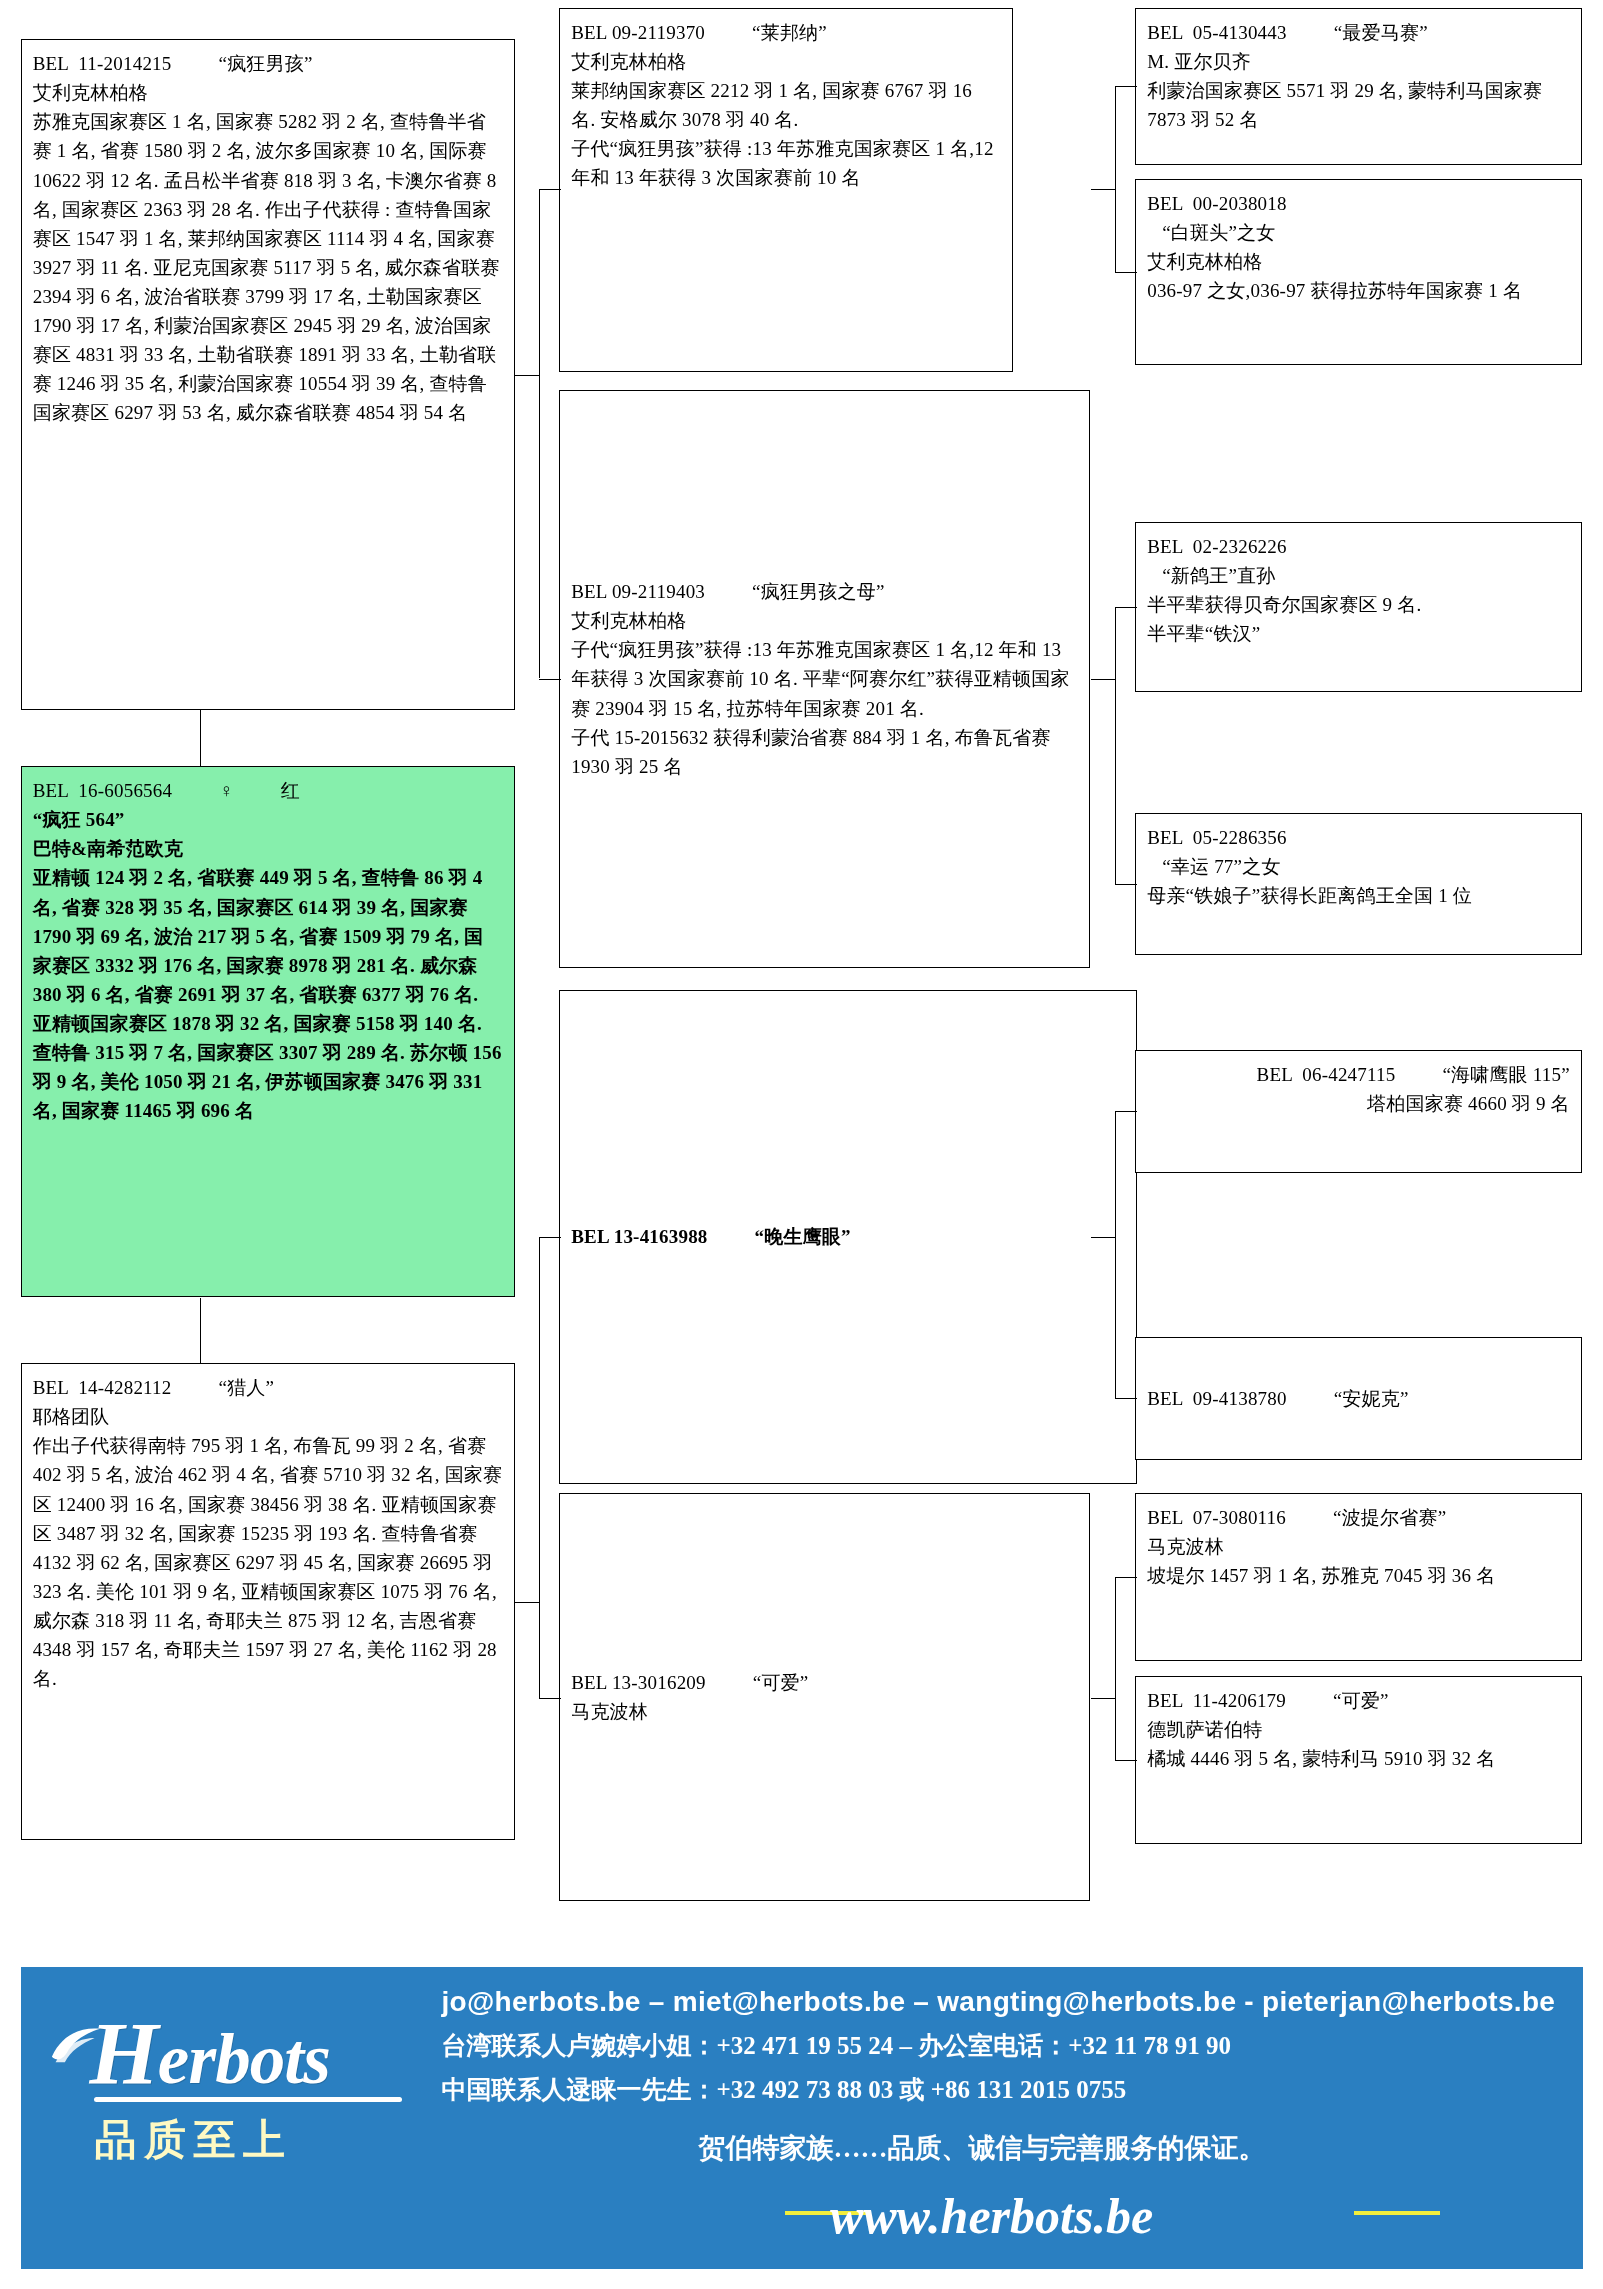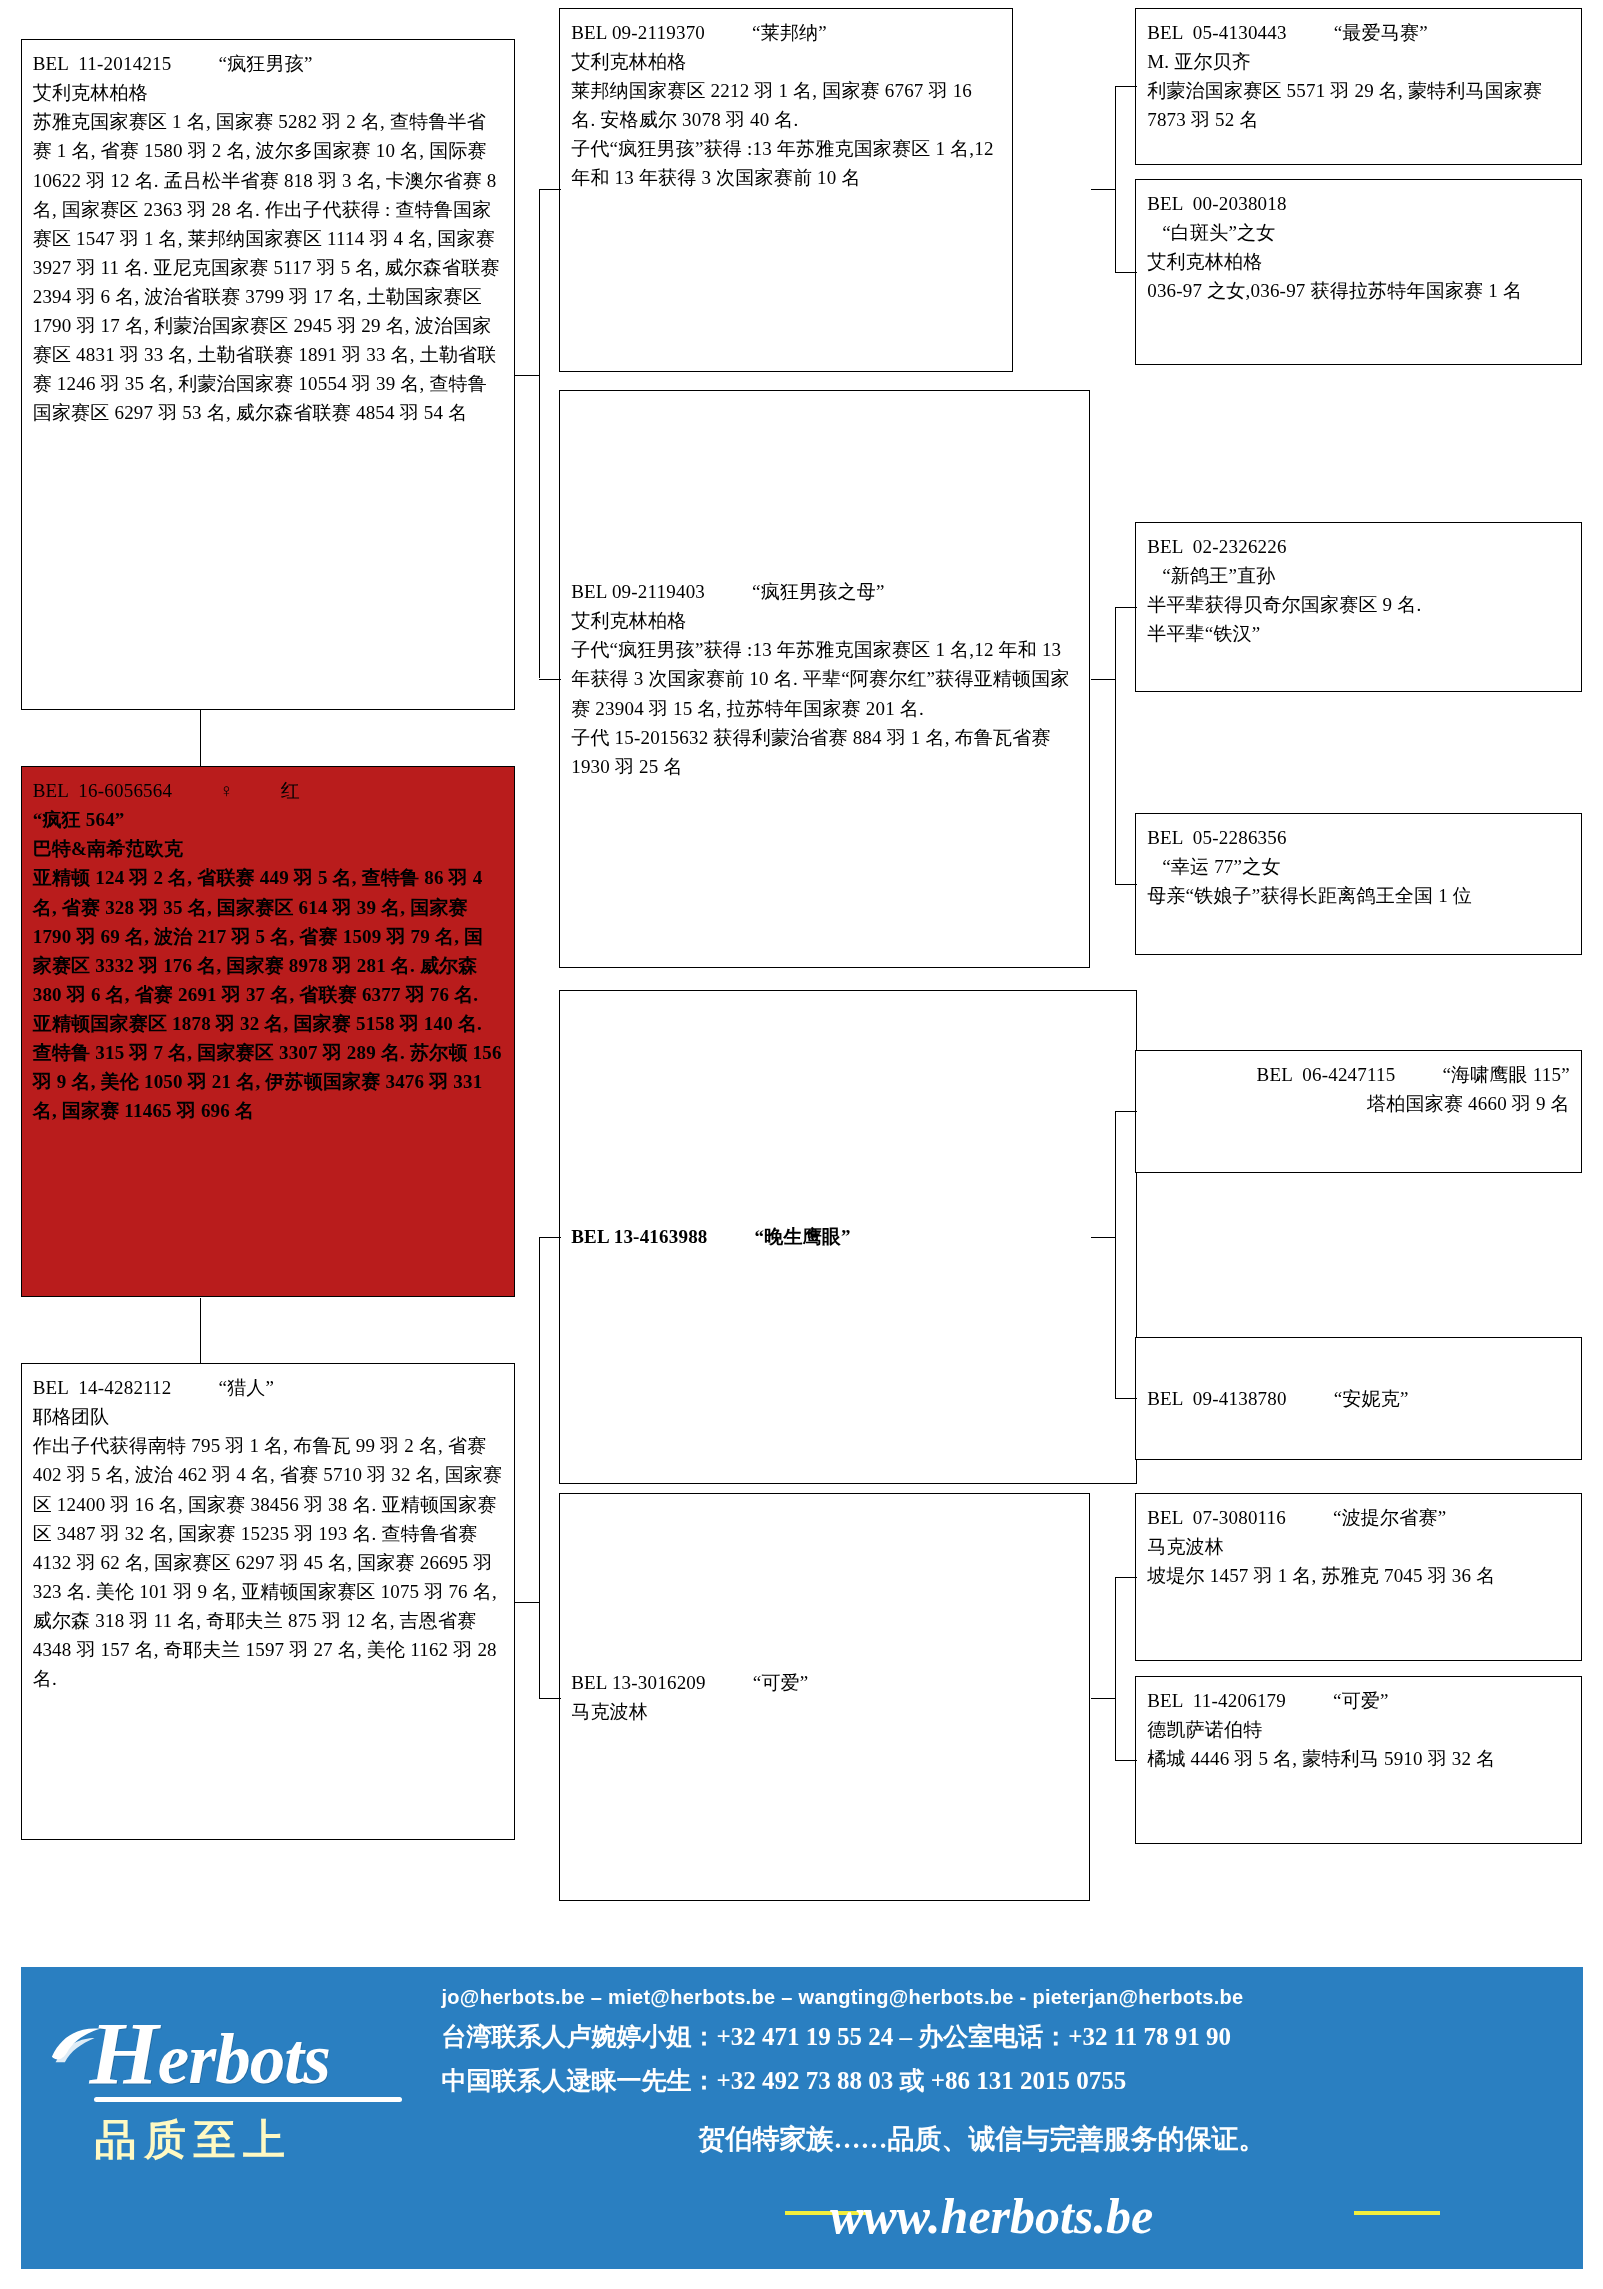--- a/index.html
+++ b/index.html
@@ -18,21 +18,21 @@
     box-sizing:border-box;
     border:1.4px solid #000;
     background:#fff;
     padding:9.3px 11.2px 9.3px 11.2px;
     font-size:19px;
     line-height:1.53;
     letter-spacing:0.2px;
     color:#000;
     overflow:hidden;
   }
-  .box.highlight{background:#b91c1c;}
+  .box.highlight{background:#86efac;}
   .box.center{display:flex;flex-direction:column;justify-content:center;}
   .ttl{white-space:pre;}
   .ln{white-space:normal;}
   .b{font-weight:bold;}
   .sp2{display:inline-block;width:47px;}
 
   
   .hl{position:absolute;background:#000;height:1.4px;}
   .vl{position:absolute;background:#000;width:1.4px;}
 
@@ -63,21 +63,21 @@
   }
   .logo .cn{
     position:absolute;left:48px;top:119px;
     font-size:42px;font-weight:bold;letter-spacing:7.5px;color:#fef9c3;
     font-family:"Liberation Serif",serif;
   }
   .banner .lines{
     position:absolute;left:421px;top:18.6px;width:1119px;color:#fff;
   }
   .banner .l1{
-    font-size:20px;letter-spacing:0.3px;font-weight:bold;
+    font-size:28px;letter-spacing:0.3px;font-weight:bold;
     font-family:"Liberation Sans",sans-serif;
     color:#ffffff;
     white-space:nowrap;
   }
   .banner .l2,.banner .l3{
     font-size:25px;font-weight:bold;margin-top:11.2px;white-space:nowrap;
     font-family:"Liberation Serif",serif;
   }
   .banner .l4{
     font-size:27px;font-weight:bold;margin-top:24px;white-space:nowrap;

